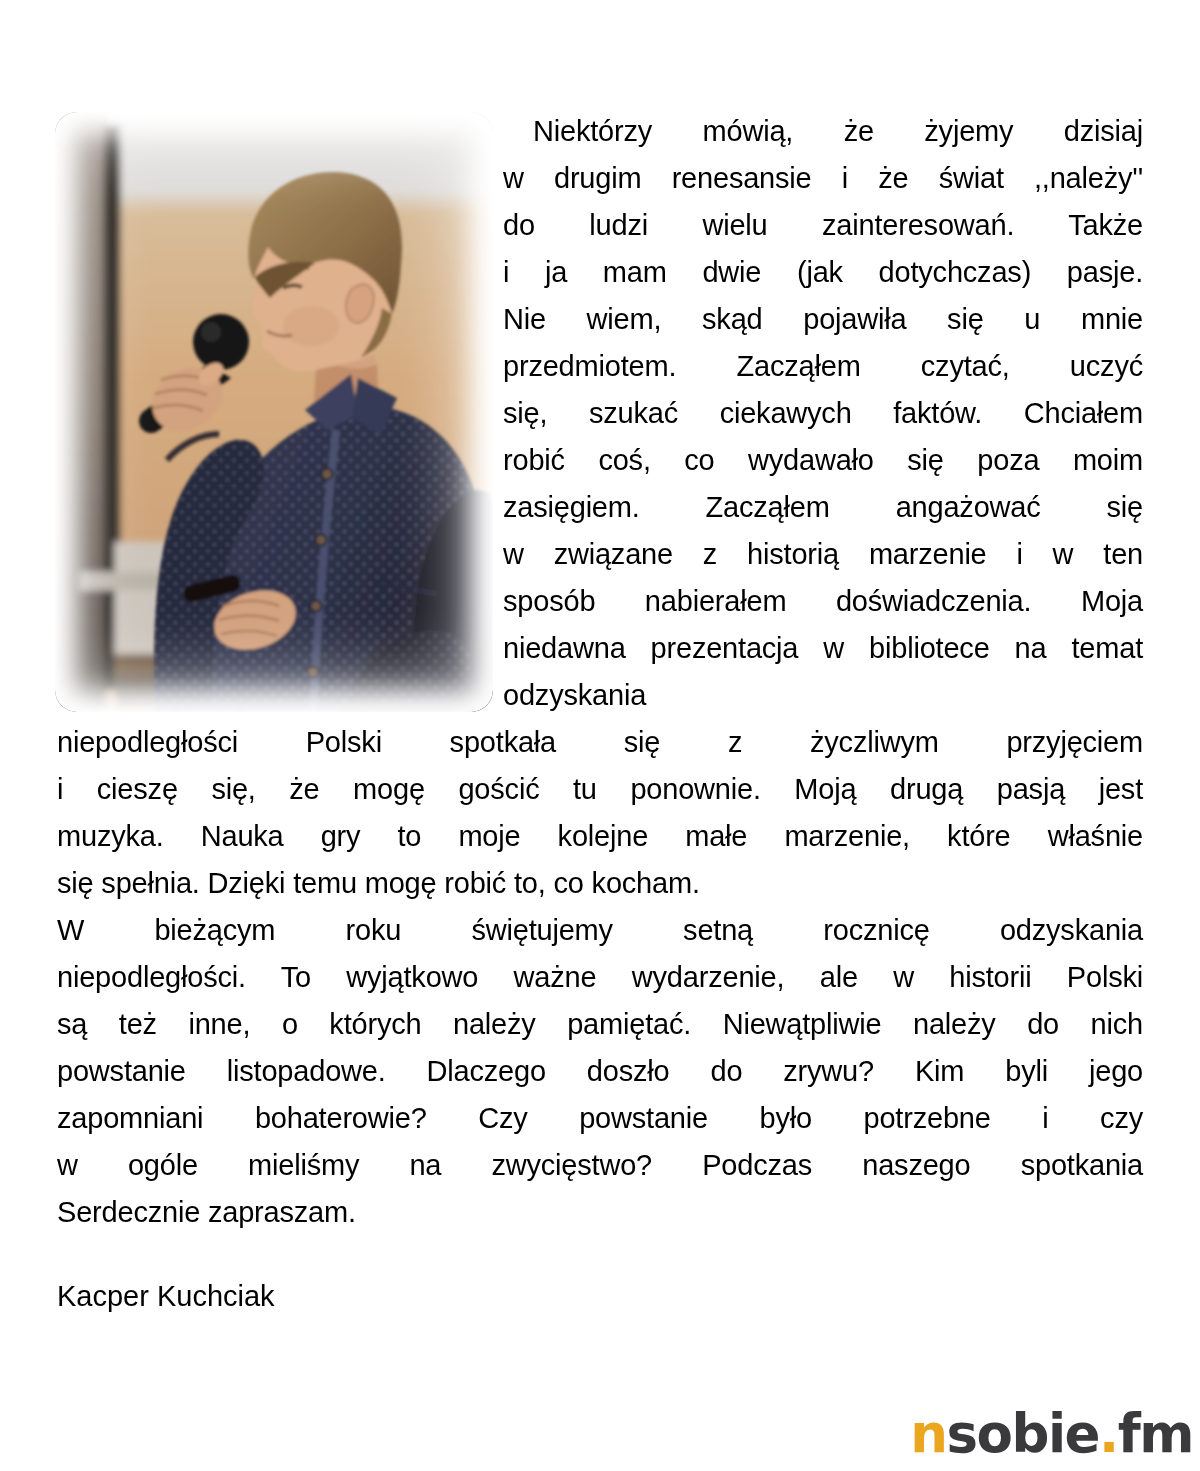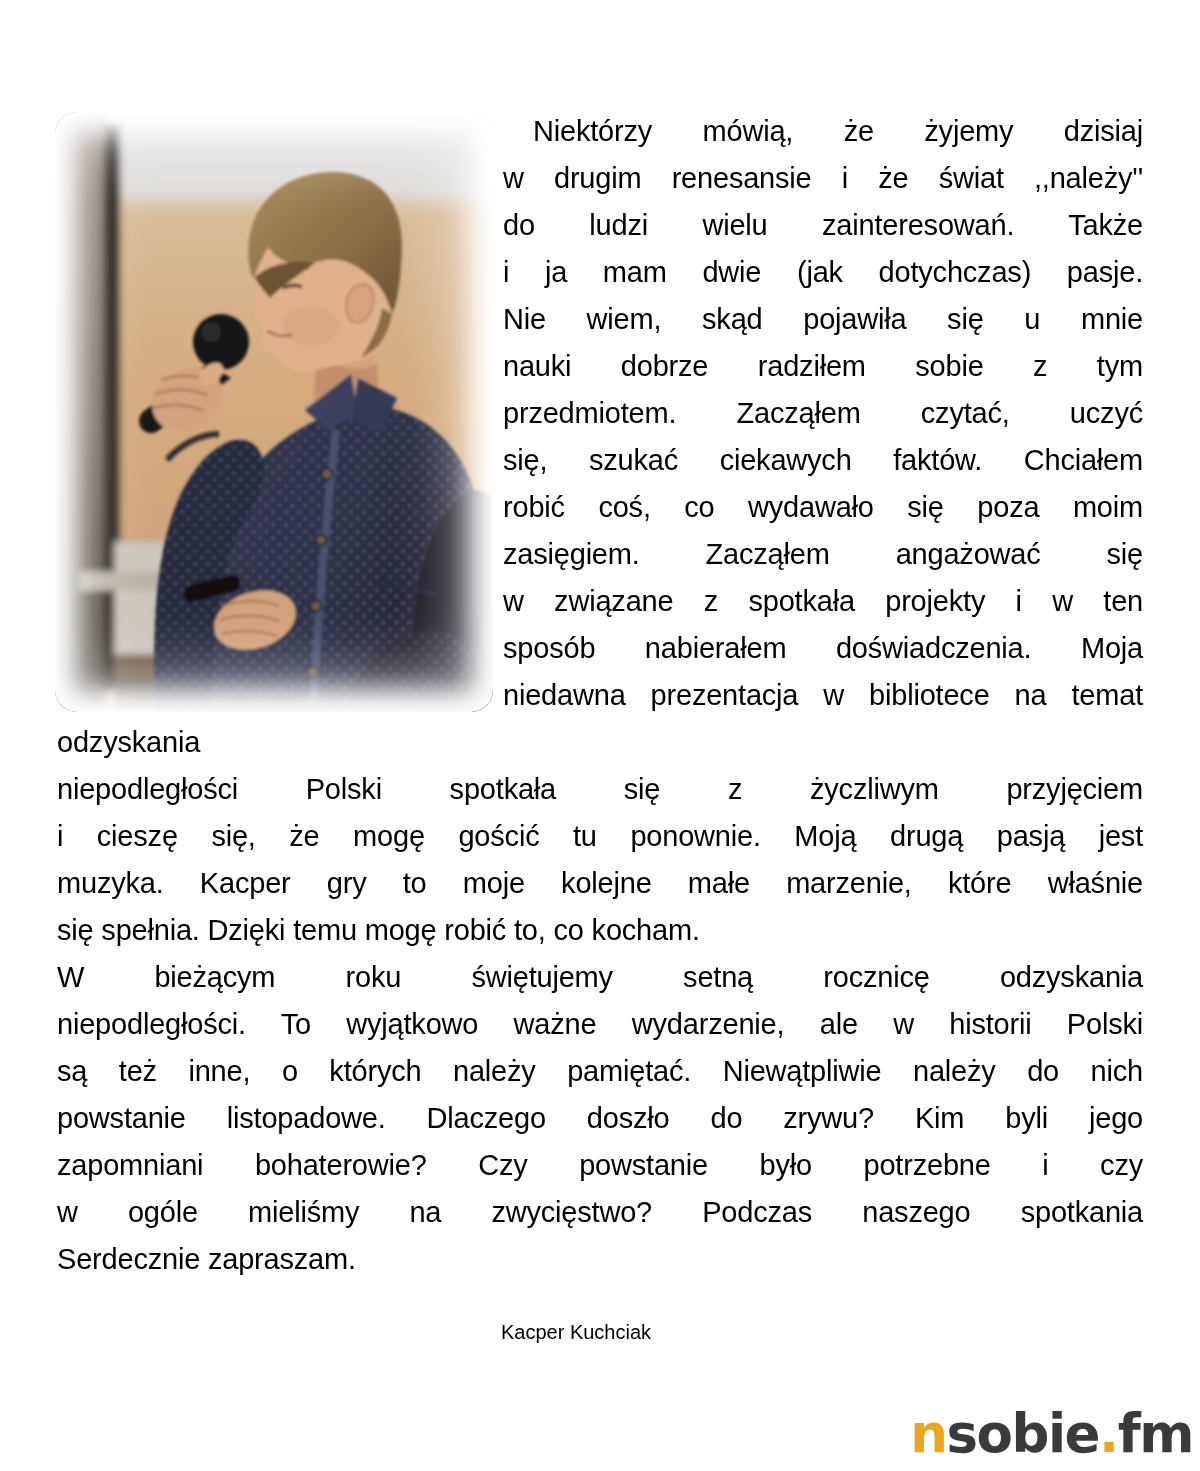--- a/index.html
+++ b/index.html
@@ -20,22 +20,22 @@
     box-shadow:inset 0 0 26px 20px #ffffff, inset 0 0 64px 34px rgba(255,255,255,.55);
   }
   .para{margin:0;}
   .tline{
     font-size:29px;line-height:47px;letter-spacing:-0.2px;
     text-align:justify;text-align-last:justify;white-space:normal;
   }
   .tline-last{text-align-last:left;}
   .tline-indent{text-indent:30px;}
   .signature{
-    font-size:20px;line-height:47px;text-align:center;
-    padding-right:48px;margin-top:26px;
+    font-size:29px;line-height:47px;text-align:left;
+    padding-right:48px;margin-top:37px;
   }
   .logo{
     position:absolute;right:7px;top:1406px;height:56px;
     font-family:"DejaVu Sans", sans-serif;font-weight:700;
     font-size:53px;line-height:56px;letter-spacing:-1.5px;
     white-space:nowrap;
   }
   .logo-orange{color:#EAA61E;}
   .logo-dark{color:#3A3A3C;}
 </style>
@@ -163,31 +163,30 @@
       </svg>
       <div class="photo-vignette"></div>
     </figure>
 
     <div class="para">
         <div class="tline tline-indent">Niektórzy mówią, że żyjemy dzisiaj</div>
         <div class="tline">w drugim renesansie i że świat ,,należy''</div>
         <div class="tline">do ludzi wielu zainteresowań. Także</div>
         <div class="tline">i ja mam dwie (jak dotychczas) pasje.</div>
         <div class="tline">Nie wiem, skąd pojawiła się u mnie</div>
-        <div class="tline">nauki dobrze radziłem sobie z tym</div>
         <div class="tline">przedmiotem. Zacząłem czytać, uczyć</div>
         <div class="tline">się, szukać ciekawych faktów. Chciałem</div>
         <div class="tline">robić coś, co wydawało się poza moim</div>
         <div class="tline">zasięgiem. Zacząłem angażować się</div>
-        <div class="tline">w związane z spotkała projekty i w ten</div>
+        <div class="tline">w związane z historią marzenie i w ten</div>
         <div class="tline">sposób nabierałem doświadczenia. Moja</div>
         <div class="tline">niedawna prezentacja w bibliotece na temat odzyskania</div>
         <div class="tline">niepodległości Polski spotkała się z życzliwym przyjęciem</div>
         <div class="tline">i cieszę się, że mogę gościć tu ponownie. Moją drugą pasją jest</div>
-        <div class="tline">muzyka. Kacper gry to moje kolejne małe marzenie, które właśnie</div>
+        <div class="tline">muzyka. Nauka gry to moje kolejne małe marzenie, które właśnie</div>
         <div class="tline tline-last">się spełnia. Dzięki temu mogę robić to, co kocham.</div>
       </div>
 
     <div class="para">
         <div class="tline">W bieżącym roku świętujemy setną rocznicę odzyskania</div>
         <div class="tline">niepodległości. To wyjątkowo ważne wydarzenie, ale w historii Polski</div>
         <div class="tline">są też inne, o których należy pamiętać. Niewątpliwie należy do nich</div>
         <div class="tline">powstanie listopadowe. Dlaczego doszło do zrywu? Kim byli jego</div>
         <div class="tline">zapomniani bohaterowie? Czy powstanie było potrzebne i czy</div>
         <div class="tline">w ogóle mieliśmy na zwycięstwo? Podczas naszego spotkania</div>

